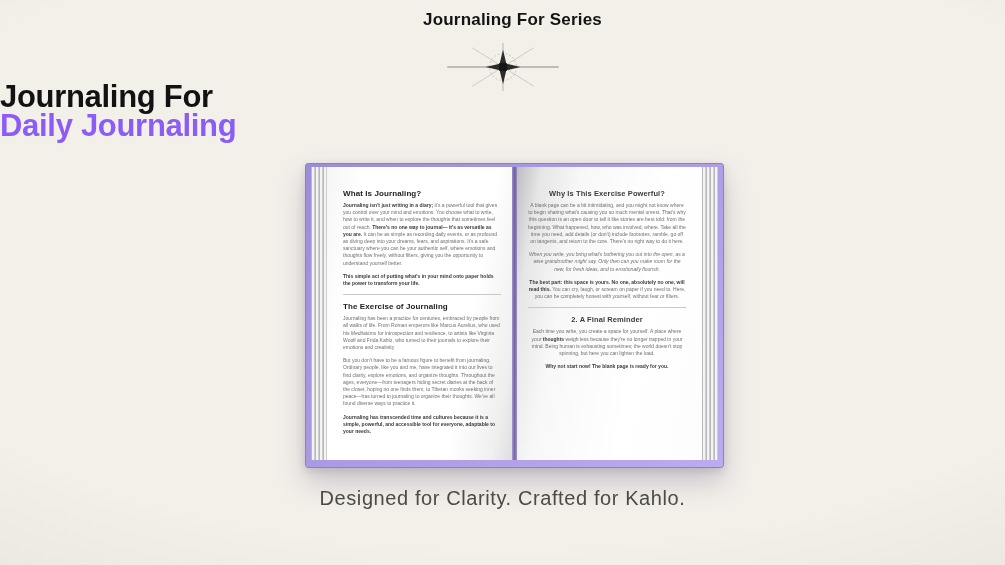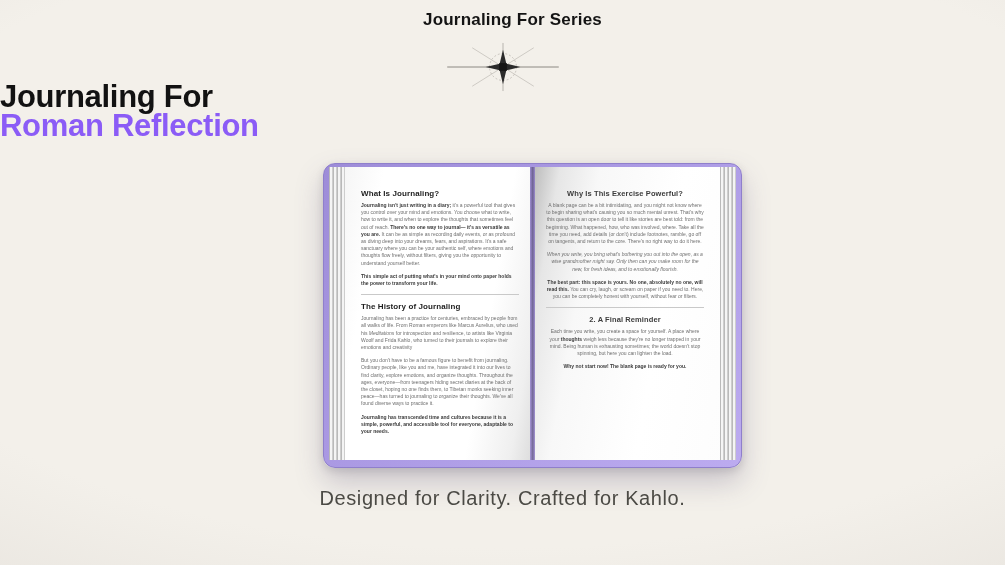--- a/index.html
+++ b/index.html
@@ -12,22 +12,22 @@
   .hdr{position:absolute;left:0;right:0;top:10px;text-align:center;}
   .series-title{font-size:17px;font-weight:bold;color:#141414;letter-spacing:.2px;padding-left:20px;}
   .series-sub{margin-top:4px;font-size:10.5px;color:#4c4c49;letter-spacing:2.1px;}
   .compass{position:absolute;left:0;right:0;top:42px;text-align:center;}
   .hero{position:absolute;left:0;right:0;top:82px;text-align:left;line-height:29px;}
   .hero-l1{font-size:31px;font-weight:bold;color:#121212;letter-spacing:-.3px;}
   .hero-l2{font-size:31px;font-weight:bold;color:var(--accent,#8b5cf6);letter-spacing:-.3px;}
   
   .book{position:absolute;left:305px;top:163px;width:417px;height:303px;
     background:linear-gradient(135deg,#9d8cd8 0%,#ab9ae4 45%,#bcabf0 100%);
-    border-radius:12px;border:1px solid #8f7fcb;
-    box-shadow:0 14px 28px rgba(90,80,120,.28), 0 3px 8px rgba(0,0,0,.12);margin-left:18px;}
+    border-radius:3px;border:1px solid #8f7fcb;
+    box-shadow:0 14px 28px rgba(90,80,120,.28), 0 3px 8px rgba(0,0,0,.12);}
   .pages{position:absolute;left:5px;right:5px;top:3px;bottom:7px;display:flex;}
   .page{position:relative;flex:1;overflow:hidden;}
   .page-left{background:linear-gradient(100deg,#f2f2f2 0%,#ffffff 22%,#ffffff 74%,#efefef 92%,#dedede 100%);}
   .page-right{background:linear-gradient(100deg,#bdbdbd 0%,#e6e6e6 10%,#f8f8f8 26%,#ffffff 60%,#fcfcfc 100%);text-align:center;}
   .page-edge{position:absolute;top:0;bottom:0;width:16px;
     background:repeating-linear-gradient(to right,#b9b9b9 0 1px,#f4f4f4 1px 3px,#cdcdcd 3px 4px);}
   .page-edge.left{left:0;}
   .page-edge.right{right:0;}
   .spine{width:5px;background:linear-gradient(to right,rgba(60,55,70,.10),rgba(40,35,50,.45) 55%,rgba(60,55,70,.12));}
   .page-content{position:absolute;top:0;bottom:0;overflow:hidden;}
@@ -61,33 +61,33 @@
       <line x1="92" y1="6" x2="28" y2="46" stroke="#a5a09a" stroke-width="0.5"></line>
       <circle cx="60" cy="26" r="14" fill="none" stroke="#999younger48f" stroke-width="0.5" stroke-dasharray="2 2"></circle>
       <circle cx="60" cy="26" r="14" fill="none" stroke="#9b958f" stroke-width="0.5" stroke-dasharray="2 2"></circle>
       <polygon points="60,8 63.5,22.5 78,26 63.5,29.5 60,44 56.5,29.5 42,26 56.5,22.5" fill="#2b2b2b"></polygon>
       <rect x="56" y="22" width="8" height="8" fill="#161616"></rect>
     </svg>
   </div>
 
   <div class="hero">
     <div class="hero-l1">Journaling For</div>
-    <div class="hero-l2">Roman Reflection</div>
+    <div class="hero-l2">Daily Journaling</div>
   </div>
 
   <div class="book">
     <div class="pages">
       <div class="page page-left">
         <div class="page-edge left"></div>
         <div class="page-content">
             <div class="page-heading">What Is Journaling?</div>
             <p class="page-para"><span class="seg-bold">Journaling isn't just writing in a diary;</span><span class="seg-normal"> it's a powerful tool that gives you control over your mind and emotions. You choose what to write, how to write it, and when to explore the thoughts that sometimes feel out of reach. </span><span class="seg-bold">There's no one way to journal— it's as versatile as you are.</span><span class="seg-normal"> It can be as simple as recording daily events, or as profound as diving deep into your dreams, fears, and aspirations. It's a safe sanctuary where you can be your authentic self, where emotions and thoughts flow freely, without filters, giving you the opportunity to understand yourself better.</span></p>
             <p class="page-para"><span class="seg-bold">This simple act of putting what's in your mind onto paper holds the power to transform your life.</span></p>
             <div class="page-divider"></div>
-            <div class="page-heading">The History of Journaling</div>
+            <div class="page-heading">The Exercise of Journaling</div>
             <p class="page-para"><span class="seg-normal">Journaling has been a practice for centuries, embraced by people from all walks of life. From Roman emperors like Marcus Aurelius, who used his </span><span class="seg-italic">Meditations</span><span class="seg-normal"> for introspection and resilience, to artists like Virginia Woolf and Frida Kahlo, who turned to their journals to explore their emotions and creativity</span></p>
             <p class="page-para"><span class="seg-normal">But you don't have to be a famous figure to benefit from journaling. Ordinary people, like you and me, have integrated it into our lives to find clarity, explore emotions, and organize thoughts. Throughout the ages, everyone—from teenagers hiding secret diaries at the back of the closet, hoping no one finds them, to Tibetan monks seeking inner peace—has turned to journaling to organize their thoughts. We've all found diverse ways to practice it.</span></p>
             <p class="page-para"><span class="seg-bold">Journaling has transcended time and cultures because it is a simple, powerful, and accessible tool for everyone, adaptable to your needs.</span></p>
           </div>
       </div>
       <div class="spine"></div>
       <div class="page page-right">
         <div class="page-content">
             <div class="page-heading">Why Is This Exercise Powerful?</div>
             <p class="page-para"><span class="seg-normal">A blank page can be a bit intimidating, and you might not know where to begin sharing what's causing you so much mental unrest. That's why this question is an open door to tell it like stories are best told: from the beginning. What happened, how, who was involved, where. Take all the time you need, add details (or don't) include footnotes, ramble, go off on tangents, and return to the core. There's no right way to do it here.</span></p>

